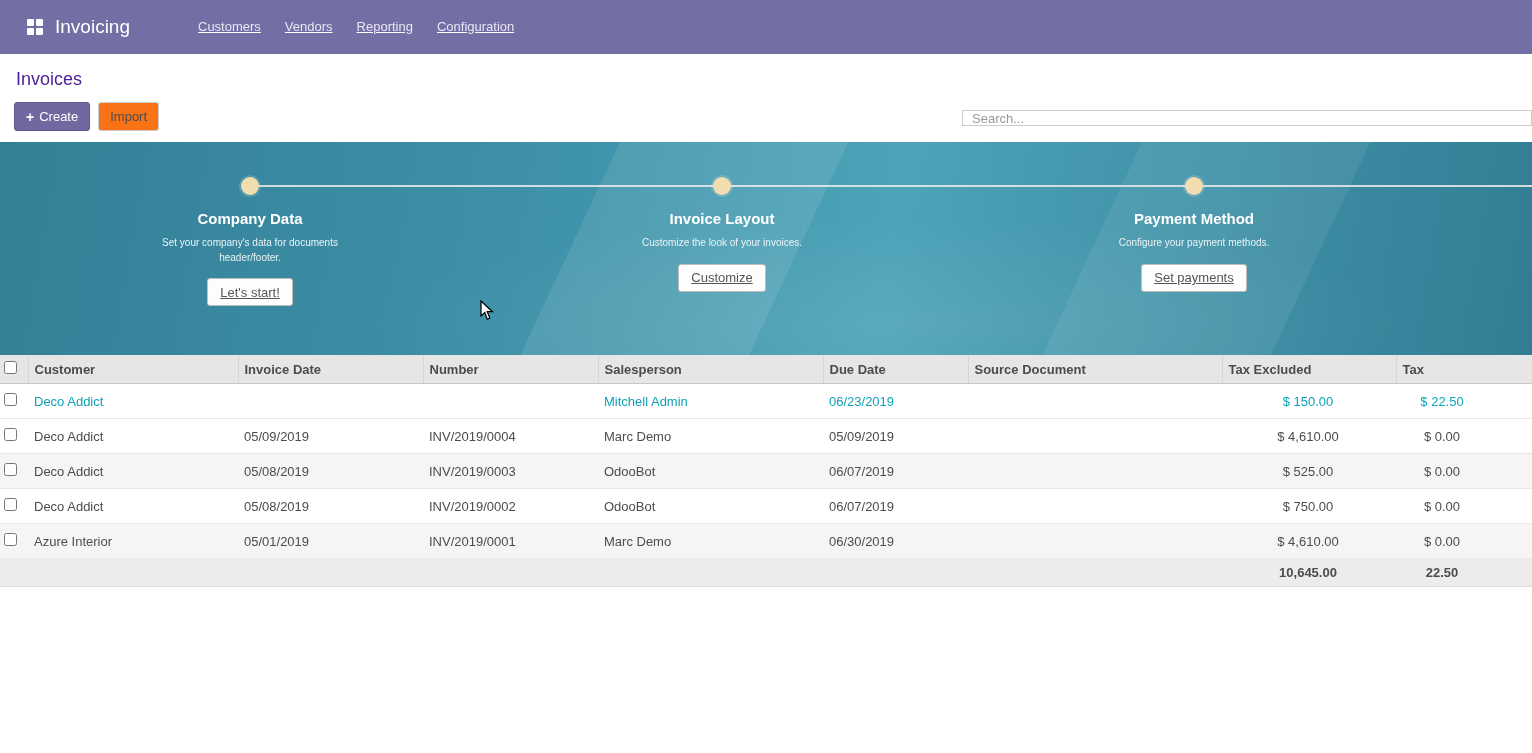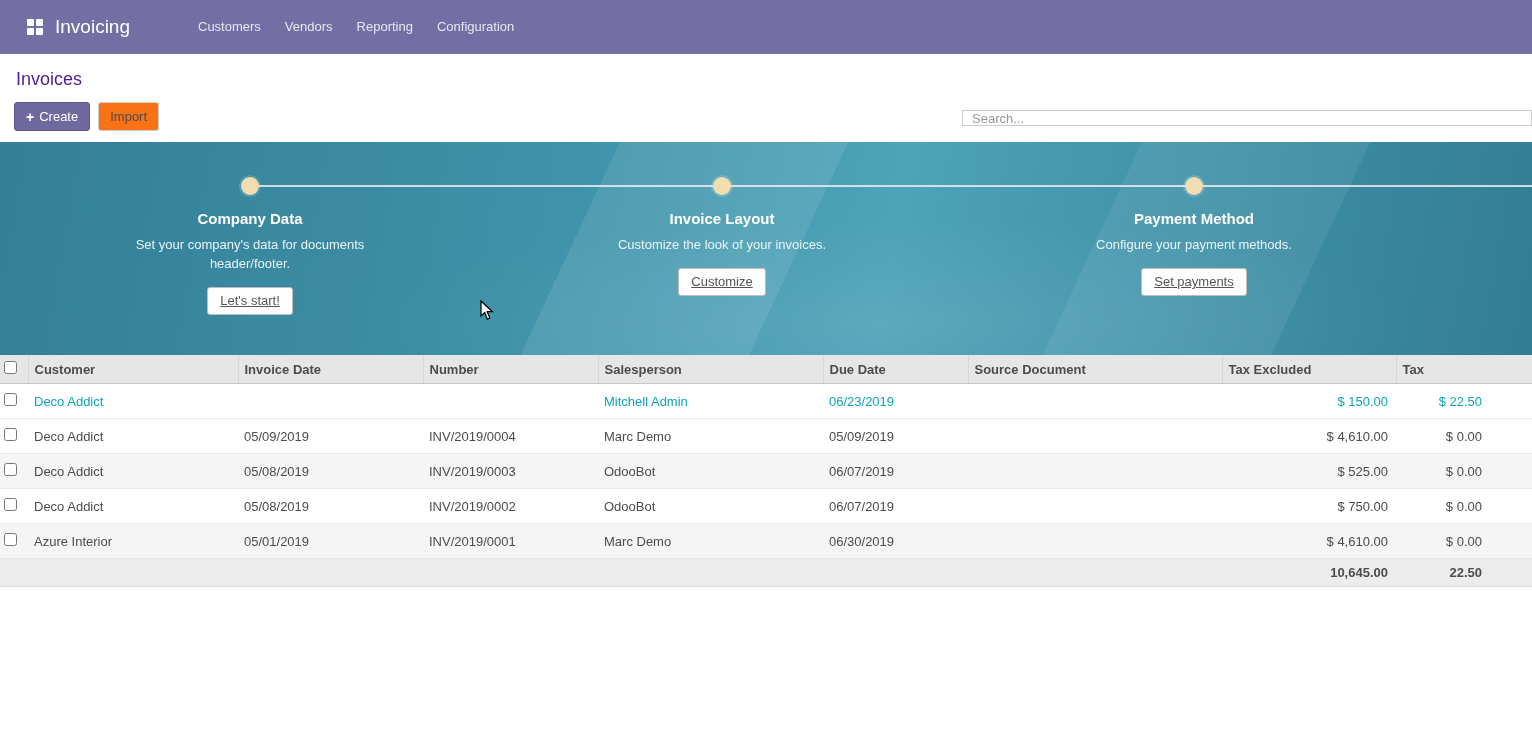--- a/index.html
+++ b/index.html
@@ -114,21 +114,21 @@
   .step { width: 472px; display: flex; flex-direction: column; align-items: center; padding-top: 35px; }
   .step-dot {
     width: 18px; height: 18px; border-radius: 50%;
     background: #f2ddb0;
     box-shadow: 0 0 0 2px rgba(255,255,255,0.15);
     position: relative; z-index: 1;
   }
   .step-title { margin-top: 15px; font-size: 15px; font-weight: bold; color: #fff; }
   .step-desc {
     margin-top: 9px;
-    font-size: 13px;
+    font-size: 10px;
     line-height: 1.45;
     color: #e9f4f6;
     text-align: center;
     max-width: 235px;
   }
   .step-btn {
     margin-top: 13px;
     height: 28px;
     padding: 0 12px;
     background: #fdfdfd;
@@ -161,21 +161,21 @@
     margin-left: 7px;
   }
   .listview thead th:last-child { border-right: none; }
   .listview td {
     padding: 9px 6px;
     border-bottom: 1px solid #e8e8e8;
     white-space: nowrap; overflow: hidden;
   }
   .listview tbody tr { background: #fff; cursor: pointer; }
   .listview tbody tr:nth-child(2n+3) { background: #f5f5f5; }
-  .col-num, .th-num { text-align: right; }
+  .col-num, .th-num { text-align: center; }
   .pad-tax { padding-right: 50px !important; }
   .pad-taxexcl { padding-right: 8px !important; }
   .cell-check { padding-left: 4px !important; }
   .listview input[type="checkbox"] { width: 13px; height: 13px; cursor: pointer; }
   tr.draft td { color: #0fa3b8; }
   .listview tfoot td {
     background: #ececec;
     font-weight: bold;
     border-top: 1px solid #cfcfcf;
     border-bottom: 1px solid #dcdcdc;
@@ -190,21 +190,21 @@
 <body>
 
 <header class="navbar">
   <div class="apps-icon">
     <i></i>
       <i></i>
       <i></i>
       <i></i>
   </div>
   <div class="brand">Invoicing</div>
-  <nav style="display:flex;">
+  <nav style="display:flex;text-decoration:underline;">
     <div class="nav-item">Customers</div>
     <div class="nav-item">Vendors</div>
     <div class="nav-item">Reporting</div>
     <div class="nav-item">Configuration</div>
   </nav>
 </header>
 
 <section class="control-panel">
   <div class="breadcrumb">Invoices</div>
 

